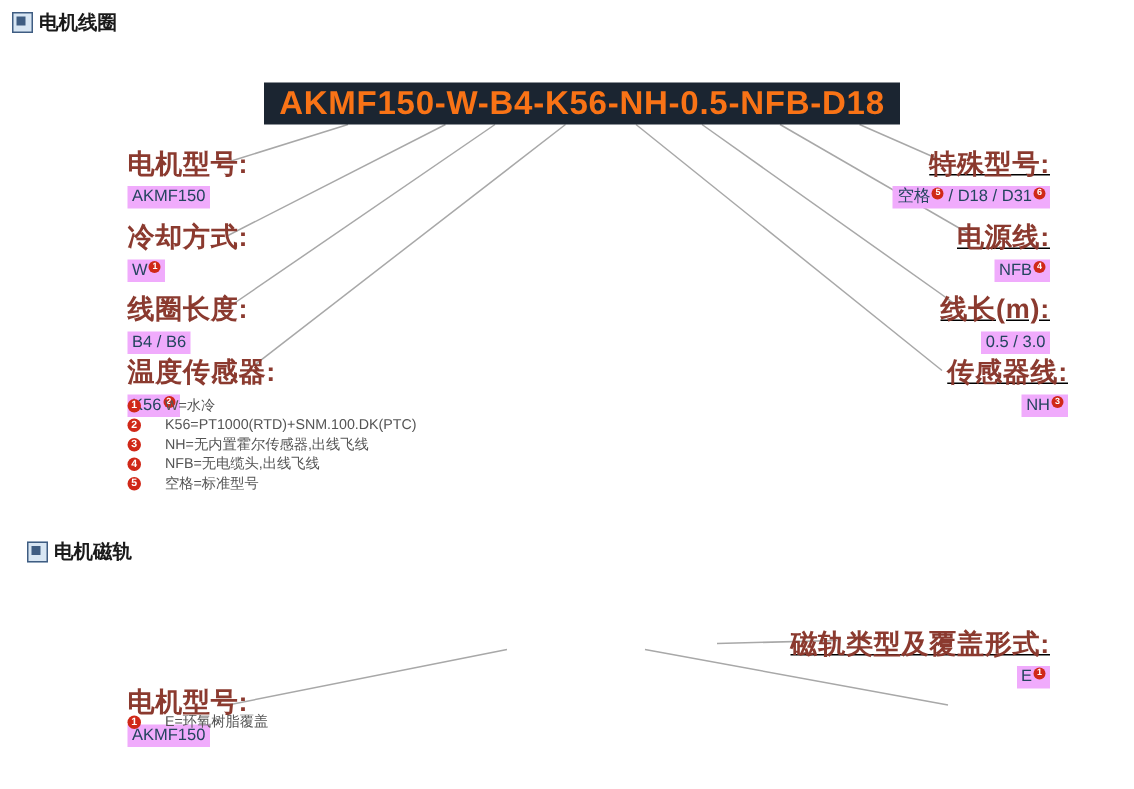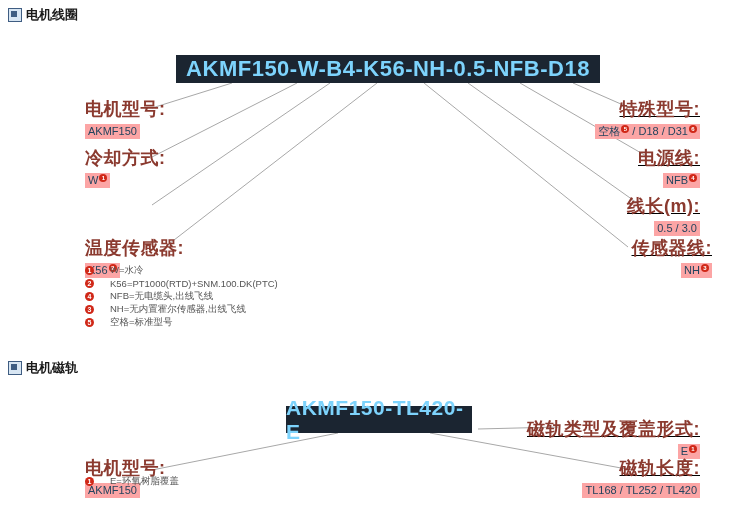--- a/index.html
+++ b/index.html
@@ -3,27 +3,27 @@
 <meta charset="utf-8">
 <style>
   html,body{margin:0;padding:0;}
   body{font-family:"Liberation Sans","DejaVu Sans",sans-serif;background:#ffffff;}
   .page{position:relative;width:756px;height:526px;background:#ffffff;overflow:hidden;}
   .connectors{position:absolute;left:0;top:0;}
   .section-header{position:absolute;display:flex;align-items:center;gap:4px;}
   .sec-title{font-size:13px;font-weight:bold;color:#1a1a1a;}
   .sec-icon{width:12px;height:12px;border:1px solid #3f5d82;background:#d8e6f3;position:relative;display:inline-block;}
   .sec-icon::after{content:"";position:absolute;left:2px;top:2px;width:6px;height:6px;background:#3f5d82;}
-  .model-title{position:absolute;background:#1b2531;color:#7dd3fc;font-weight:bold;display:flex;align-items:center;justify-content:center;letter-spacing:0.5px;}
+  .model-title{position:absolute;background:#1b2531;color:#f97316;font-weight:bold;display:flex;align-items:center;justify-content:center;letter-spacing:0.5px;}
   .t1{left:176px;top:55px;width:424px;height:28px;font-size:22px;}
   .t2{left:286px;top:406px;width:186px;height:27px;font-size:21px;}
   .field{position:absolute;}
   .field.right{text-align:right;text-decoration:underline;}
   .flabel{font-size:18px;font-weight:bold;color:#8b3a2f;letter-spacing:0.5px;}
-  .fvalue{display:inline-block;background:#fca5a5;color:#24445e;font-size:11px;line-height:13px;padding:1px 3px;margin-top:3px;white-space:nowrap;}
+  .fvalue{display:inline-block;background:#f0abfc;color:#24445e;font-size:11px;line-height:13px;padding:1px 3px;margin-top:3px;white-space:nowrap;}
   .badge,.nbadge{display:inline-block;background:#d02818;color:#ffffff;border-radius:50%;text-align:center;font-weight:bold;}
   .badge{width:8px;height:8px;font-size:6px;line-height:8px;position:relative;top:-4px;margin-left:1px;}
   .nbadge{width:9px;height:9px;font-size:7px;line-height:9px;flex:0 0 auto;}
   .notes{position:absolute;}
   .note{display:flex;align-items:center;gap:16px;height:13px;}
   .ntext{font-size:9.5px;color:#555555;white-space:nowrap;}
 </style>
 </head>
 <body>
 
@@ -55,20 +55,24 @@
   <div class="field left" style="left:85px;top:97px;">
     <div class="flabel">电机型号:</div>
     <span class="fvalue"><span>AKMF150</span></span>
   </div>
 
   <div class="field left" style="left:85px;top:146px;">
     <div class="flabel">冷却方式:</div>
     <span class="fvalue"><span>W</span><span class="badge">1</span></span>
   </div>
 
+  <div class="field left" style="left:85px;top:194px;">
+    <div class="flabel">线圈长度:</div>
+    <span class="fvalue"><span>B4 / B6</span></span>
+  </div>
 
   <div class="field left" style="left:85px;top:236px;">
     <div class="flabel">温度传感器:</div>
     <span class="fvalue"><span>K56</span><span class="badge">2</span></span>
   </div>
 
   <div class="field right" style="right:56px;top:97px;">
     <div class="flabel">特殊型号:</div>
     <span class="fvalue"><span>空格</span><span class="badge">5</span><span> / D18 / D31</span><span class="badge">6</span></span>
   </div>
@@ -91,49 +95,44 @@
   <div class="notes" style="left:85px;top:264px;">
     <div class="note">
         <span class="nbadge">1</span>
         <span class="ntext">W=水冷</span>
       </div>
     <div class="note">
         <span class="nbadge">2</span>
         <span class="ntext">K56=PT1000(RTD)+SNM.100.DK(PTC)</span>
       </div>
     <div class="note">
+        <span class="nbadge">3</span>
+        <span class="ntext">NH=无内置霍尔传感器,出线飞线</span>
+      </div>
+    <div class="note">
         <span class="nbadge">4</span>
         <span class="ntext">NFB=无电缆头,出线飞线</span>
-      </div>
-    <div class="note">
-        <span class="nbadge">3</span>
-        <span class="ntext">NH=无内置霍尔传感器,出线飞线</span>
       </div>
     <div class="note">
         <span class="nbadge">5</span>
         <span class="ntext">空格=标准型号</span>
       </div>
   </div>
 
-  <div class="section-header" style="left:8px;top:359px;">
+  <div class="section-header" style="left:18px;top:359px;">
     <span class="sec-icon"></span>
     <span class="sec-title">电机磁轨</span>
   </div>
 
-  <div class="model-title t2">AKMF150-TL420-E</div>
 
   <div class="field right" style="right:56px;top:417px;">
     <div class="flabel">磁轨类型及覆盖形式:</div>
     <span class="fvalue"><span>E</span><span class="badge">1</span></span>
   </div>
 
-  <div class="field right" style="right:56px;top:456px;">
-    <div class="flabel">磁轨长度:</div>
-    <span class="fvalue"><span>TL168 / TL252 / TL420</span></span>
-  </div>
 
   <div class="field left" style="left:85px;top:456px;">
     <div class="flabel">电机型号:</div>
     <span class="fvalue"><span>AKMF150</span></span>
   </div>
 
   <div class="notes" style="left:85px;top:475px;">
     <div class="note">
         <span class="nbadge">1</span>
         <span class="ntext">E=环氧树脂覆盖</span>

